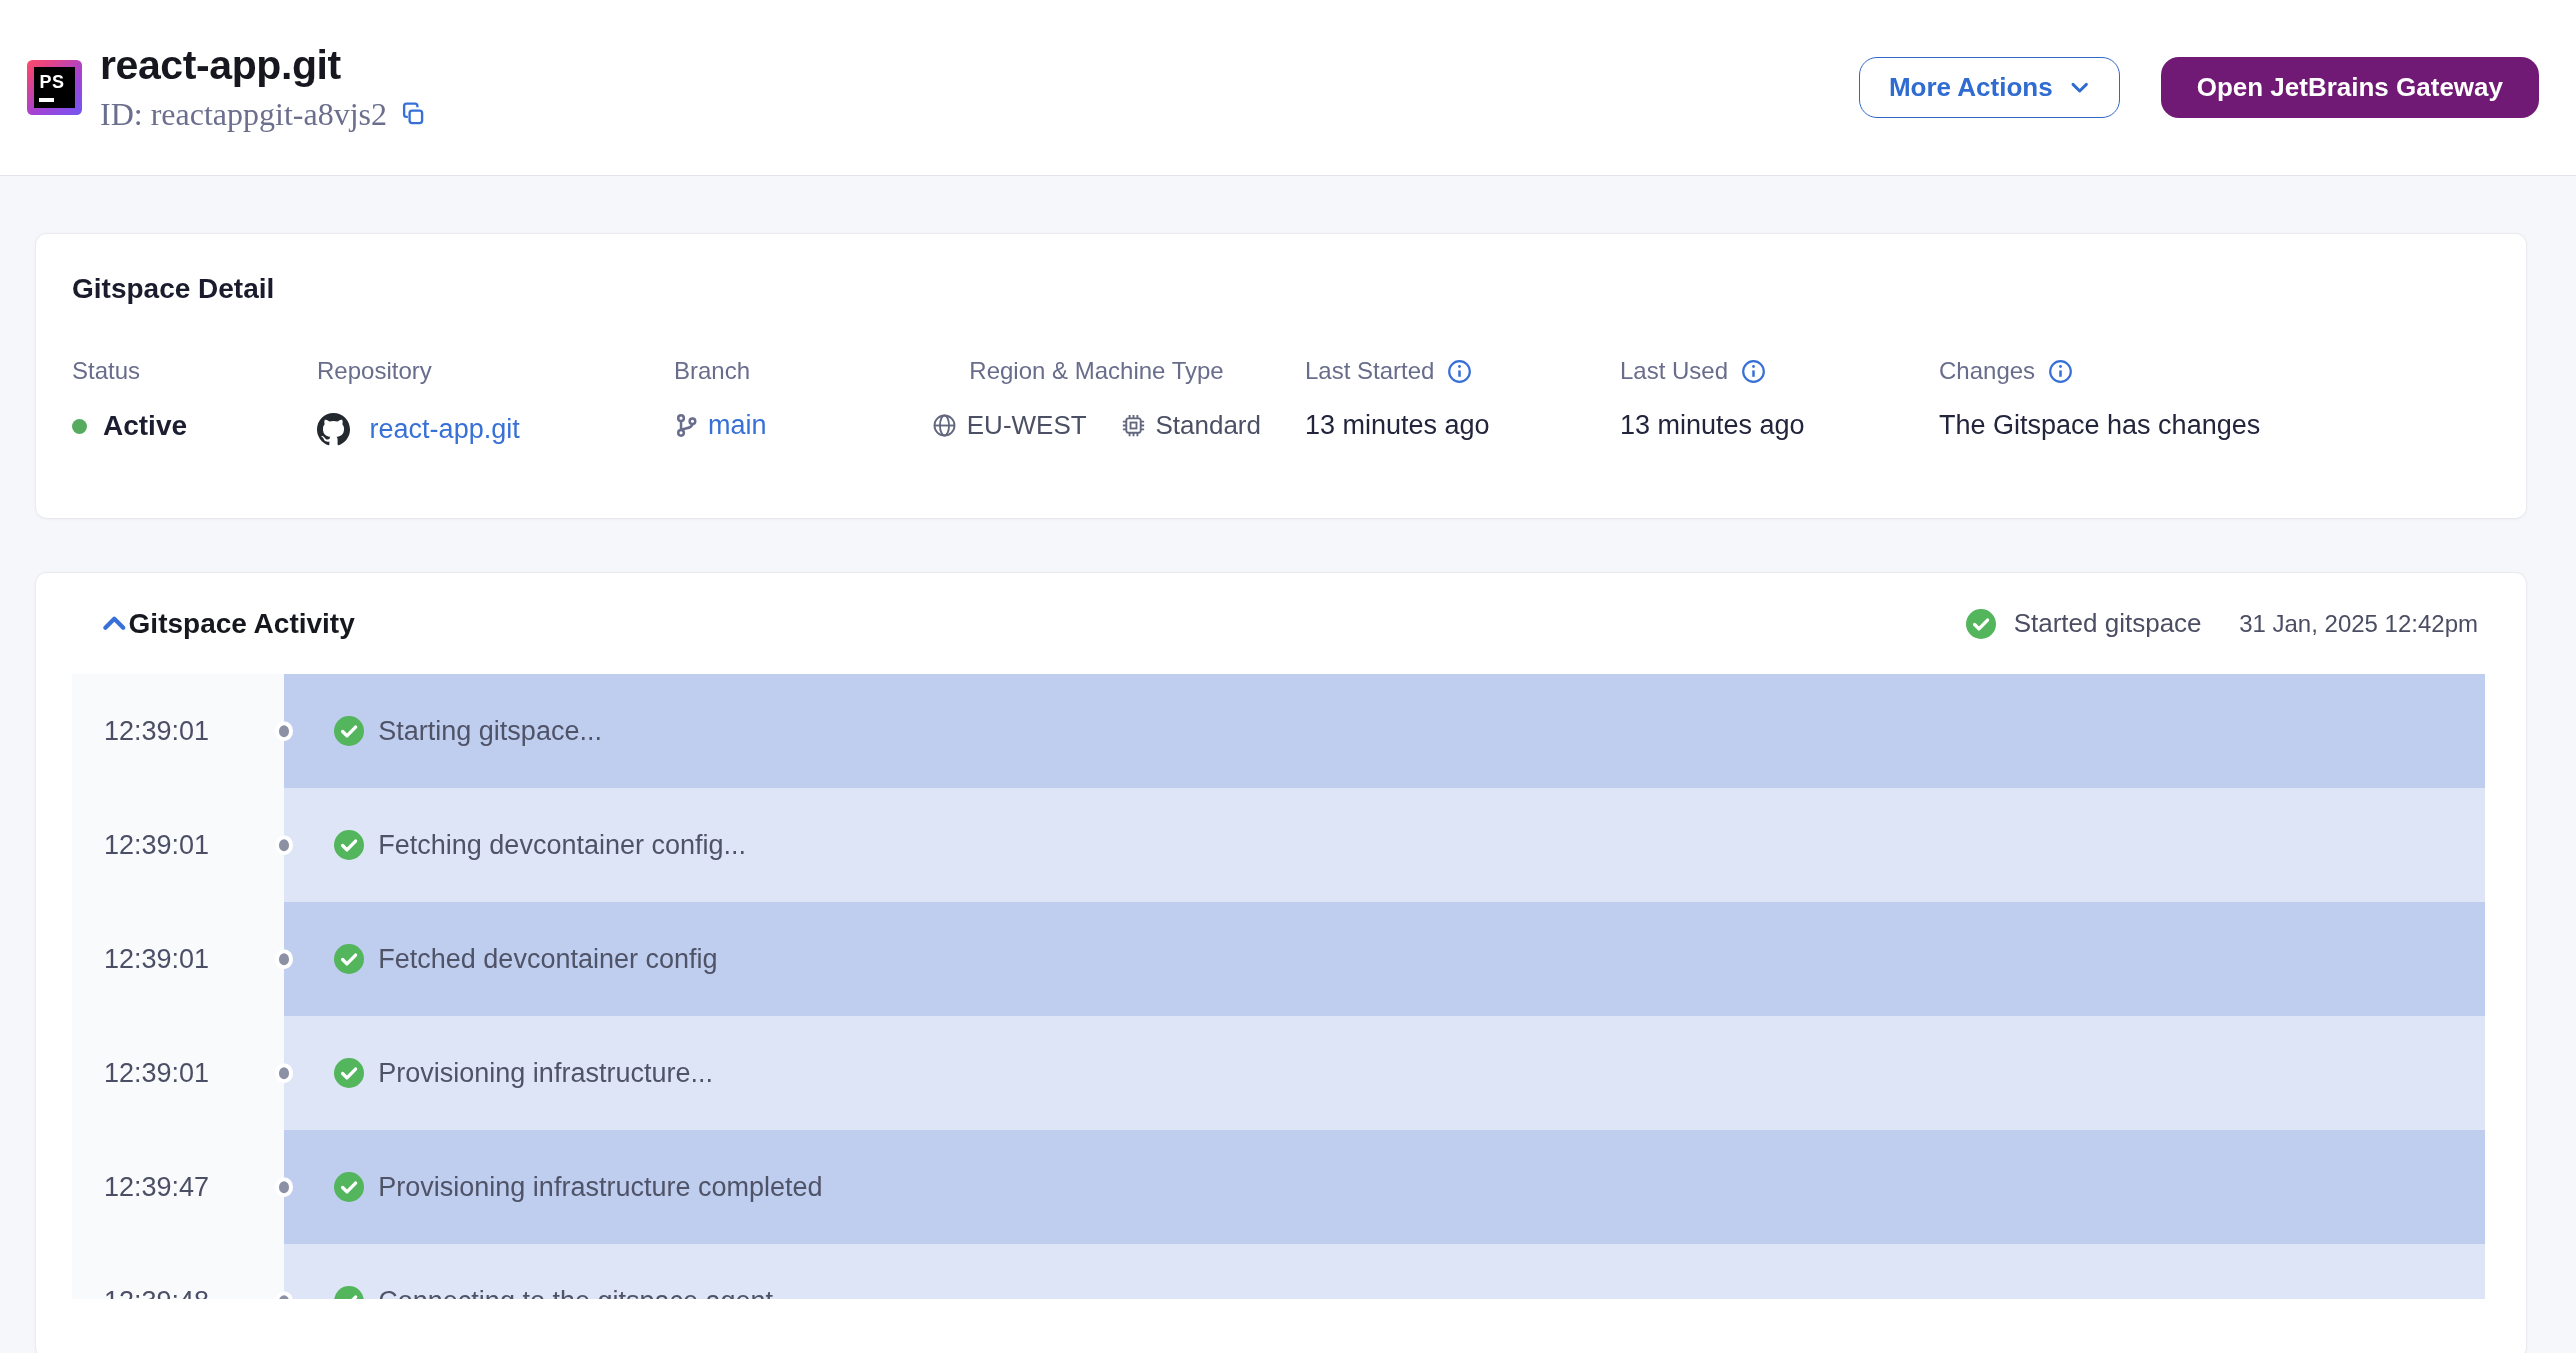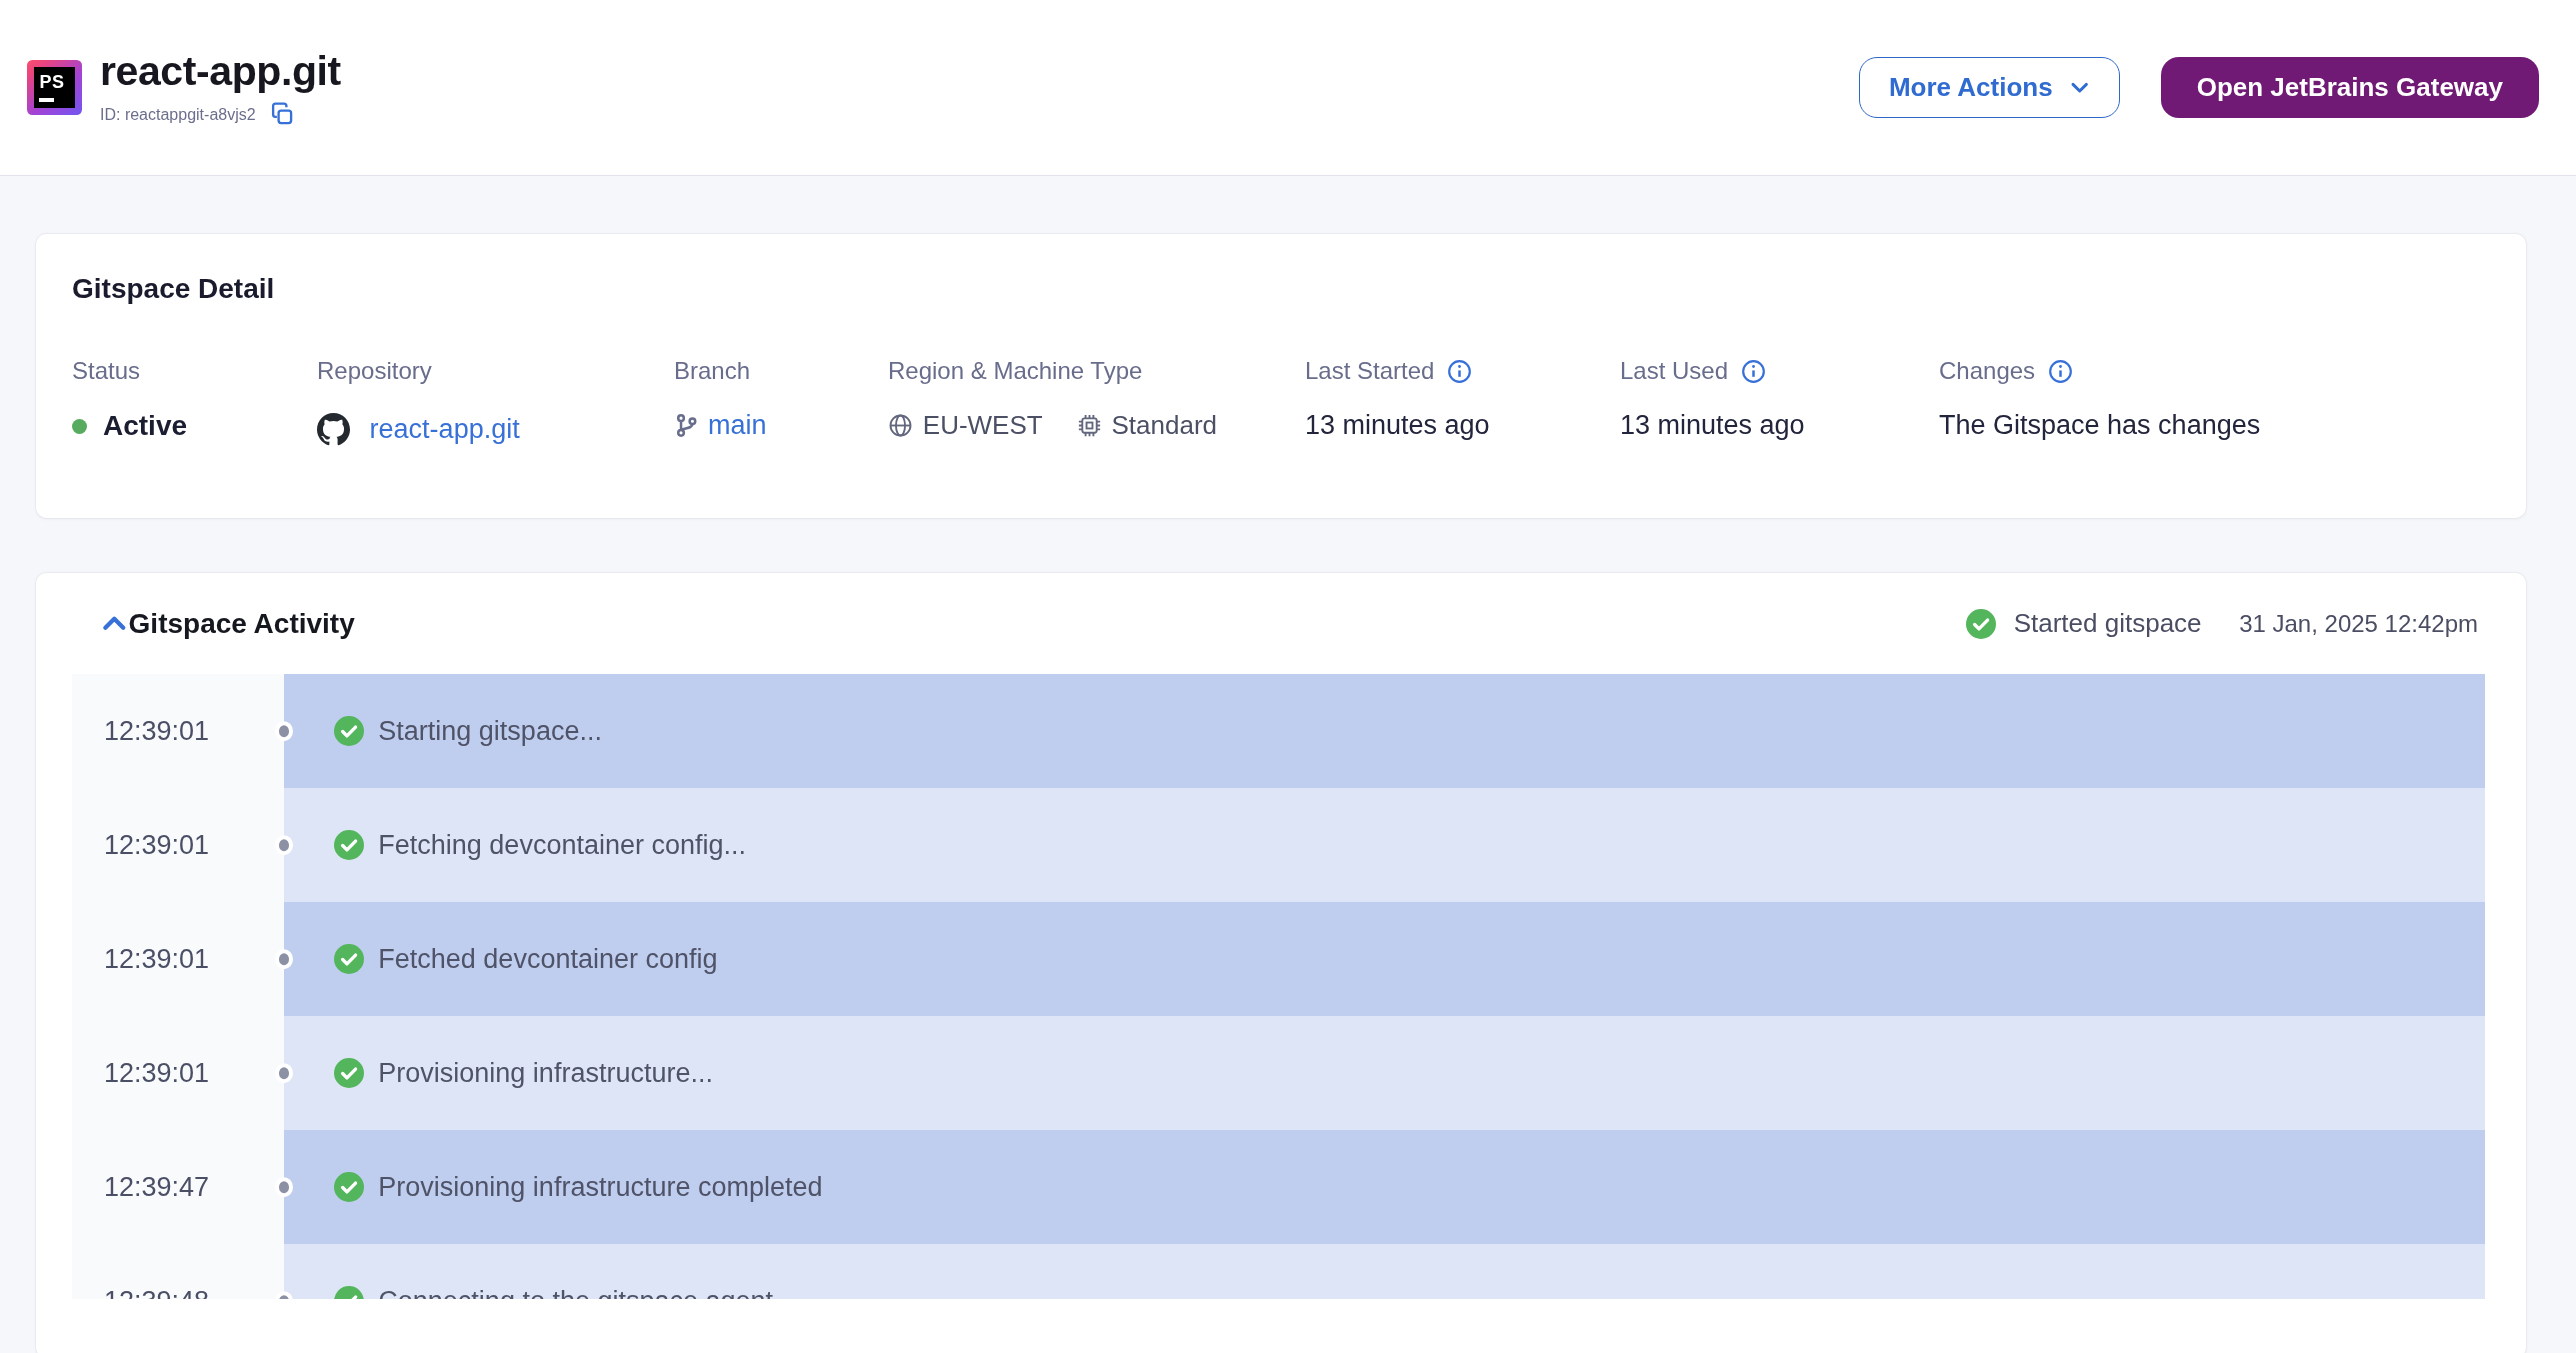--- a/index.html
+++ b/index.html
@@ -28,21 +28,21 @@
   }
   .ps-logo-inner .ps-text {
     position:absolute; left:5.4px; top:4.5px; color:#fff; font-weight:700; font-size:18px; letter-spacing:0.4px;
   }
   .ps-logo-inner .ps-underscore {
     position:absolute; left:5.4px; bottom:6.2px; width:14.3px; height:3.6px; background:#fff;
   }
   .title-block { display:flex; flex-direction:column; gap:7.1px; }
   .gitspace-title { font-size:41px; font-weight:700; color:#17171f; letter-spacing:-0.4px; }
   .id-row { display:flex; align-items:center; gap:14.3px; }
-  .id-text { font-size:16px; color:#6b6f8d; }
+  .id-text { font-size:32px; color:#6b6f8d;font-family:Liberation Serif, serif; }
   .copy-icon { width:25px; height:25px; color:#3770d6; cursor:pointer; display:inline-flex; }
   .copy-icon svg { width:100%; height:100%; }
 
   .header-actions { display:flex; align-items:center; gap:41px; }
   .btn { border:none; border-radius:18px; font-family:inherit; font-size:26px; font-weight:700; cursor:pointer; display:flex; align-items:center; }
   .btn-outline {
     height:61px; padding:0 28.6px; gap:16px; background:#fff;
     border:1.8px solid #3068c8; color:#2f6bd0;
   }
   .btn-outline .chev { width:21.4px; height:21.4px; display:inline-flex; }
@@ -54,21 +54,21 @@
     background:#fff; border-radius:10.7px;
     box-shadow:0 0.9px 3.6px rgba(40,41,61,.06), 0 0 0 0.9px rgba(40,41,61,.03);
   }
 
   
   .detail-card { height:284px; padding:39px 0 0 36px; margin-bottom:55px; }
   .card-title { font-size:28px; font-weight:700; color:#1a1c2e; }
   .detail-fields { display:flex; margin-top:52px; }
   .field { display:flex; flex-direction:column; gap:25px; }
   .f-status { width:245px; } .f-repo { width:357px;gap:28px; } .f-branch { width:214px; }
-  .f-region { width:417px; } .f-started { width:315px; } .f-used { width:319px; }
+  .f-region { width:417px;align-items:center; } .f-started { width:315px; } .f-used { width:319px; }
   .field-label { font-size:24px; color:#696d8c; display:flex; align-items:center; gap:12.5px; }
   .info-icon { width:25px; height:25px; color:#3770d6; display:inline-flex; cursor:pointer; }
   .info-icon svg { width:100%; height:100%; }
   .field-value { font-size:27px; color:#22253b; display:flex; align-items:center; }
   .status-dot { width:15px; height:15px; border-radius:50%; background:#57ab5e; margin-right:16px; }
   .status-text { font-weight:600; font-size:28px; color:#1b1d30; }
   .gh-icon { width:33px; height:33px; color:#24292f; margin-right:19.6px; display:inline-flex; }
   .gh-icon svg { width:100%; height:100%; }
   .link { color:#3770d6; text-decoration:none; cursor:pointer; }
   .branch-icon { width:25px; height:25px; color:#696d8c; margin-right:9px; display:inline-flex; }

